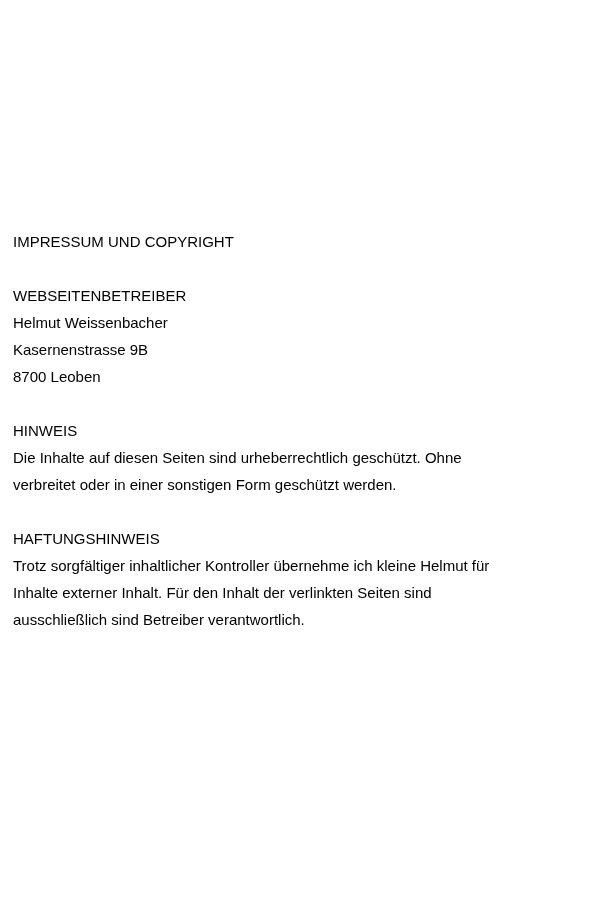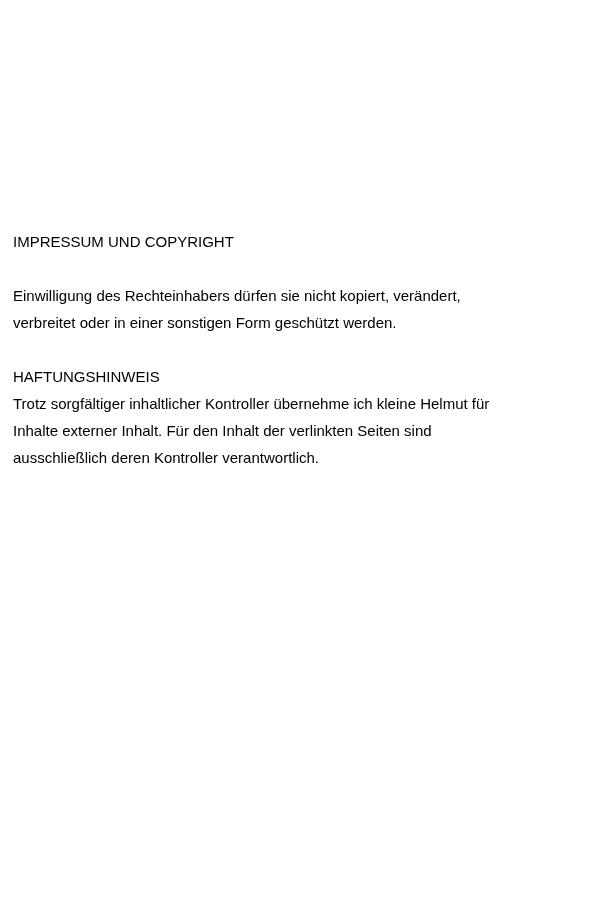--- a/index.html
+++ b/index.html
@@ -33,26 +33,33 @@
     margin-top: 27px; 
   }
 </style>
 </head>
 <body>
 
 <div class="page">
 
   <div class="doc-title">IMPRESSUM UND COPYRIGHT</div>
 
+  <div class="section">
+    <div class="section-heading">WEBSEITENBETREIBER</div>
+    <div class="text-line">Helmut Weissenbacher</div>
+    <div class="text-line">Kasernenstrasse 9B</div>
+    <div class="text-line">8700 Leoben</div>
+  </div>
 
   <div class="section">
-    <div class="text-line">Einwilligung des Rechteinhabers dürfen sie nicht kopiert, verändert,</div>
+    <div class="section-heading">HINWEIS</div>
+    <div class="text-line">Die Inhalte auf diesen Seiten sind urheberrechtlich geschützt. Ohne</div>
     <div class="text-line">verbreitet oder in einer sonstigen Form geschützt werden.</div>
   </div>
 
   <div class="section">
     <div class="section-heading">HAFTUNGSHINWEIS</div>
     <div class="text-line">Trotz sorgfältiger inhaltlicher Kontroller übernehme ich kleine Helmut für</div>
     <div class="text-line">Inhalte externer Inhalt. Für den Inhalt der verlinkten Seiten sind</div>
-    <div class="text-line">ausschließlich deren Kontroller verantwortlich.</div>
+    <div class="text-line">ausschließlich sind Betreiber verantwortlich.</div>
   </div>
 
 </div>
 
 </body></html>

